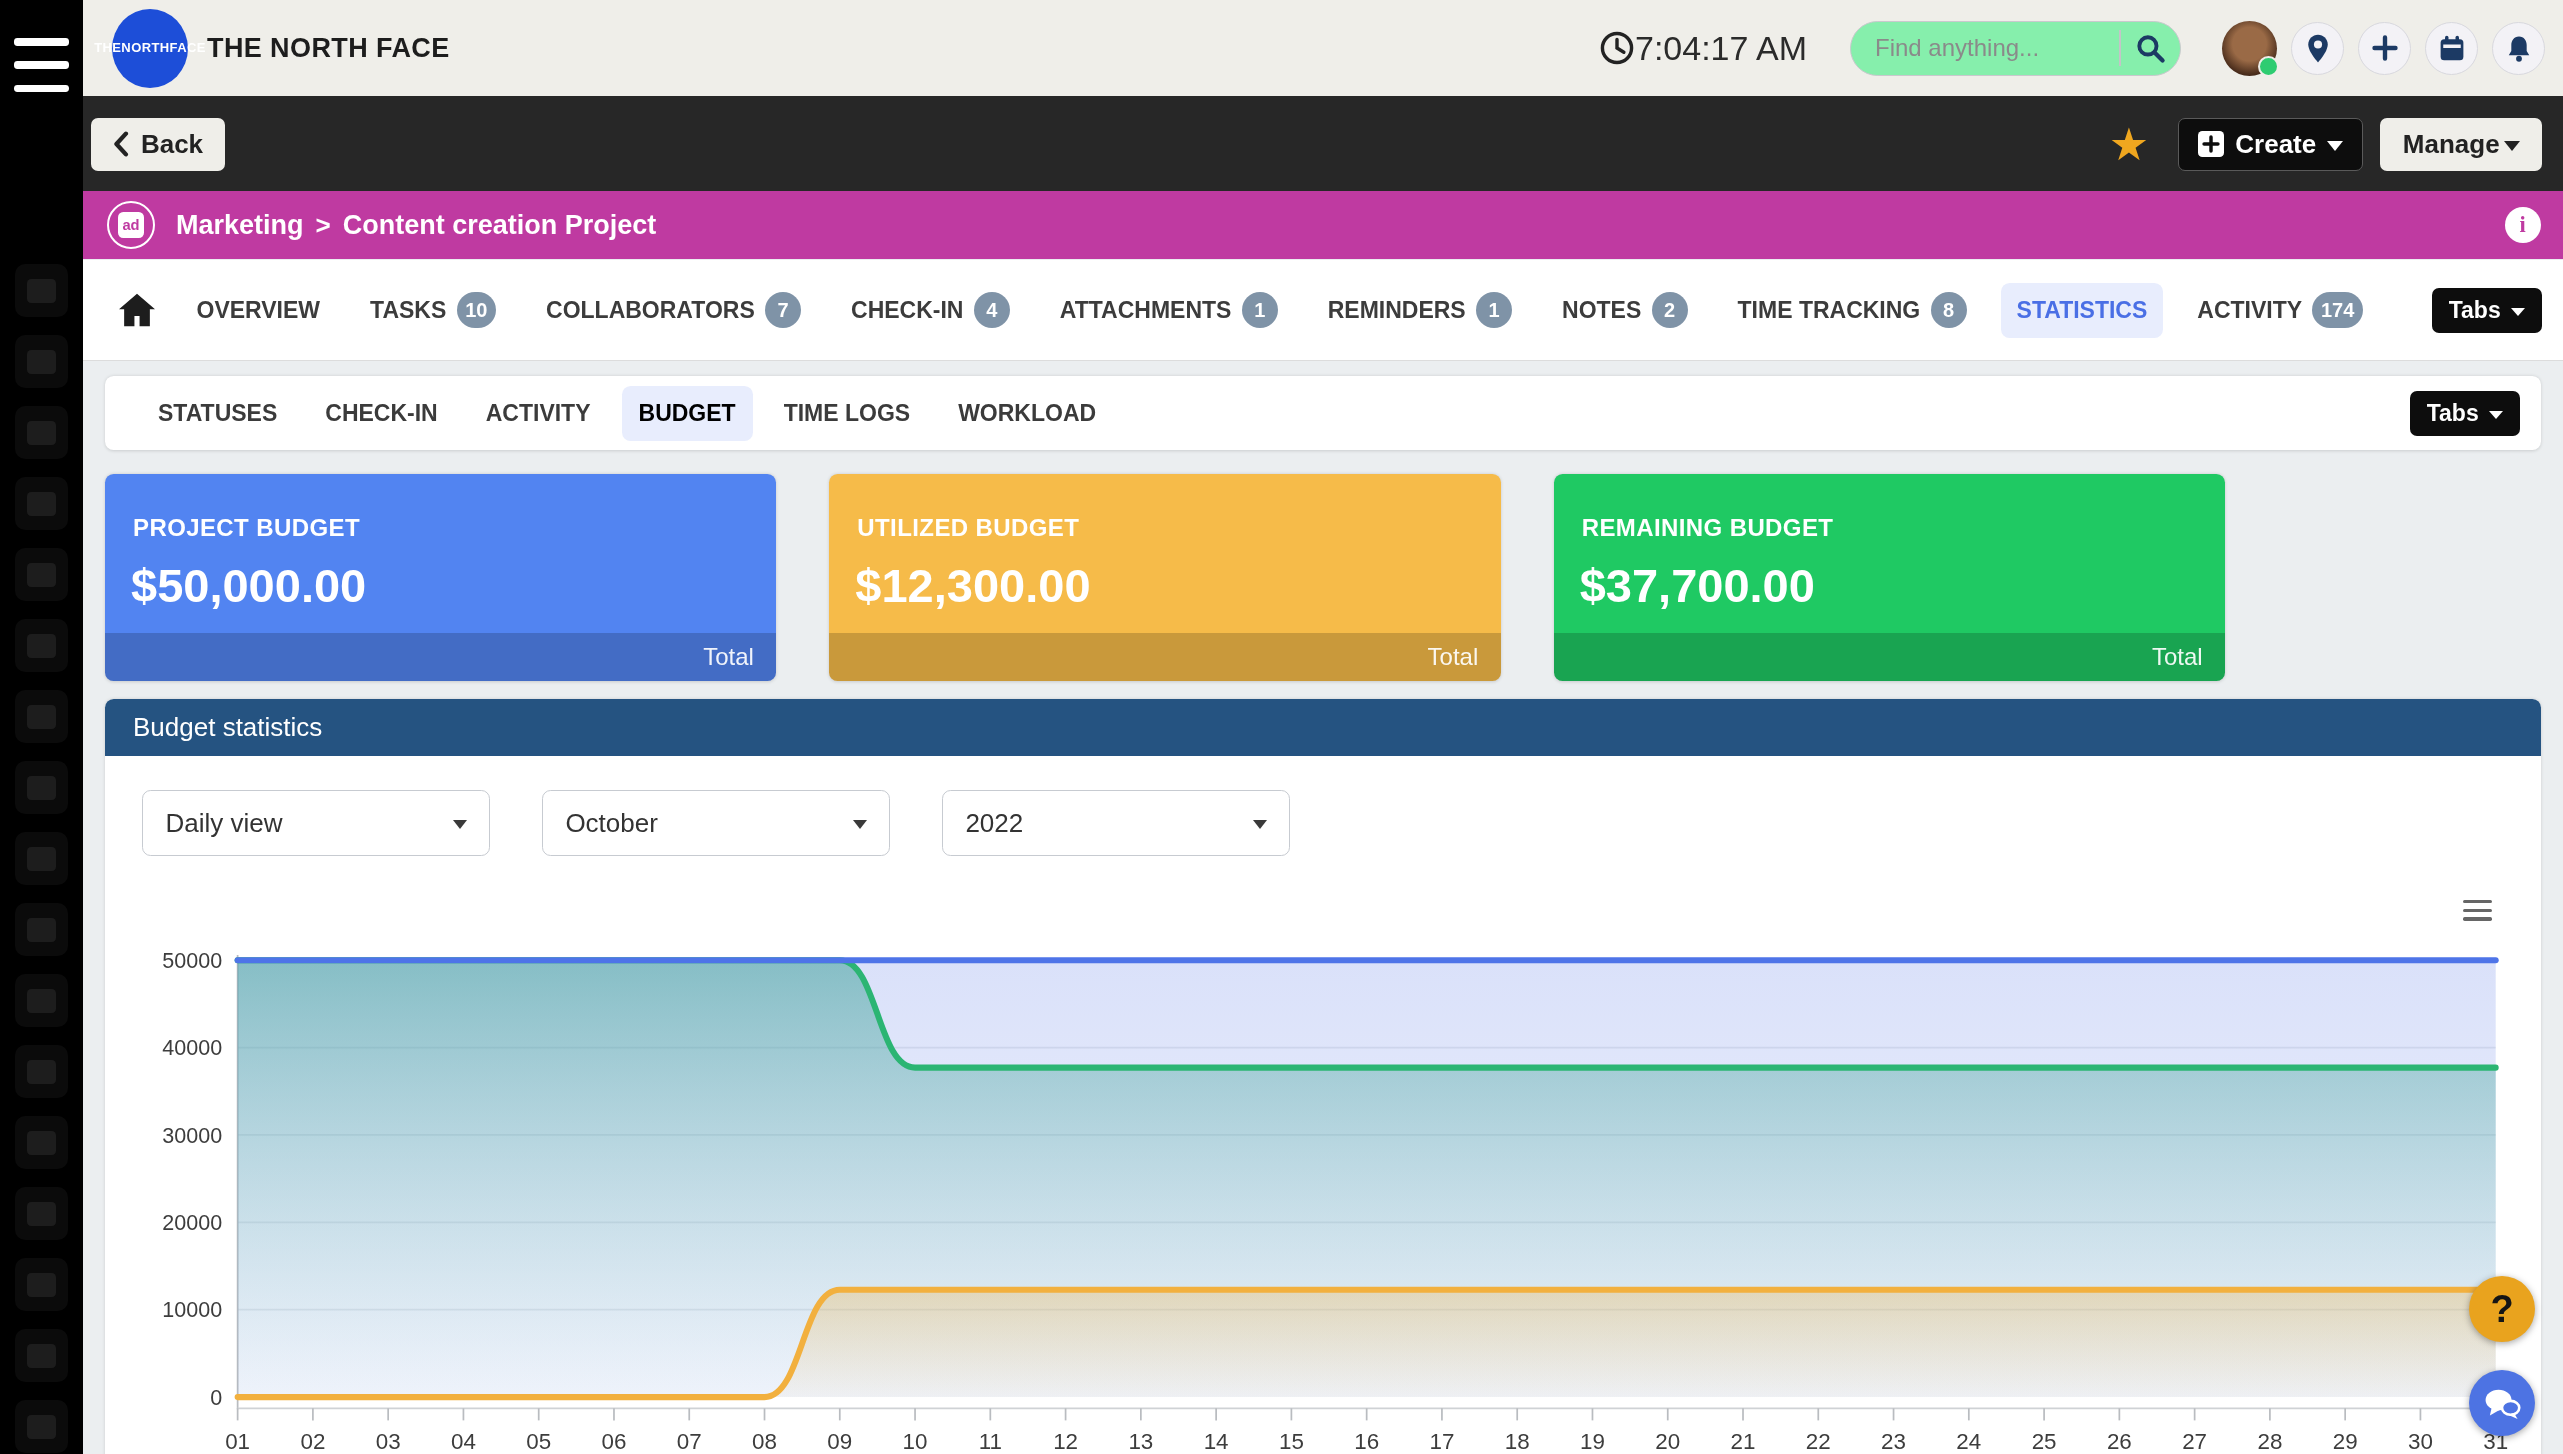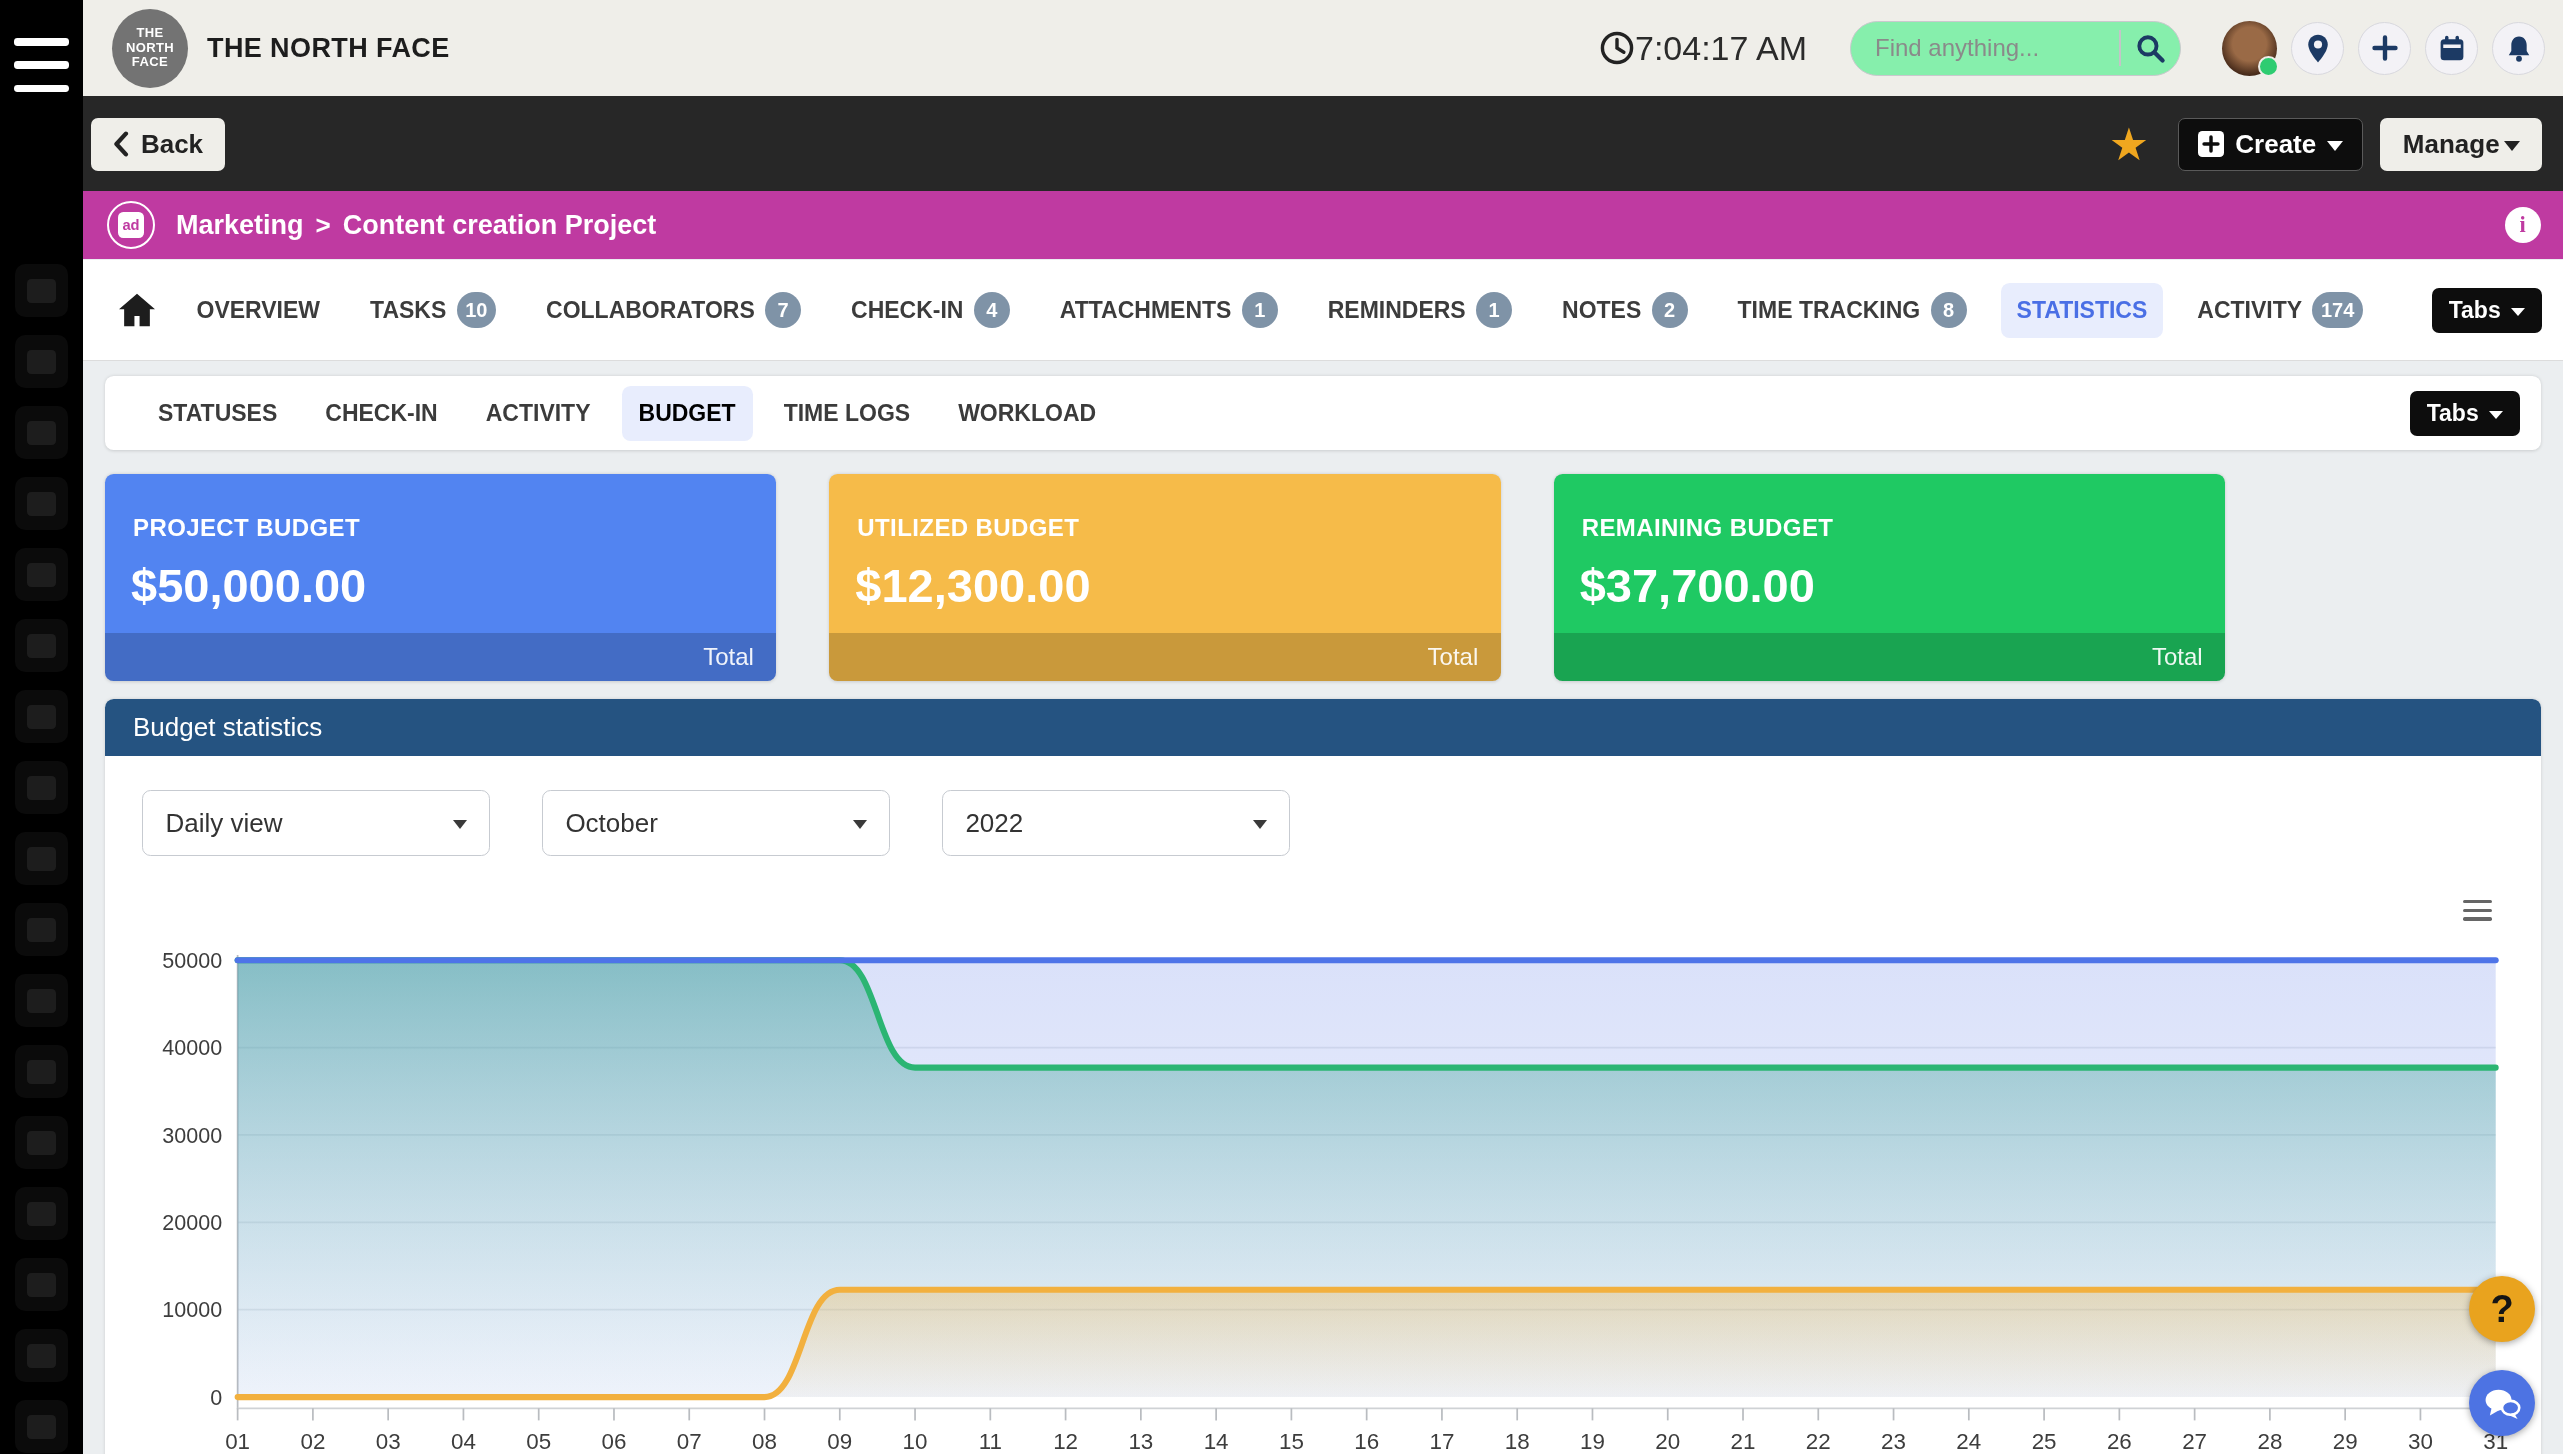--- a/index.html
+++ b/index.html
@@ -13,22 +13,22 @@
   
   .sidebar { position:absolute; left:0; top:0; width:83px; height:100%; background:#000; z-index:6; }
   .hamburger { position:absolute; left:14px; top:38px; width:55px; height:55px; cursor:pointer; }
   .hamburger span { display:block; width:55px; height:7.8px; background:#fff; border-radius:3.4px; margin-bottom:15.5px; }
   .side-items { position:absolute; top:255px; left:0; width:83px; }
   .side-item { width:83px; height:71px; display:grid; place-items:center; }
   .side-item .tile { width:53px; height:53px; background:#0b0b0b; border-radius:10.3px; display:grid; place-items:center; }
   .side-glyph { width:29px; height:24px; background:#1d1d1d; border-radius:4.3px; }
   
   .topbar { position:absolute; left:83px; top:0; right:0; height:96px; background:#efeee9; display:flex; align-items:center; z-index:5; }
-  .logo { width:76px; height:79px; margin-left:29px; background:#737373; border-radius:50%;
-          display:flex; flex-direction:column; align-items:center; justify-content:center; flex:none; }
+  .logo { width:76px; height:79px; margin-left:29px; background:#1d4ed8; border-radius:50%;
+          display:flex; flex-direction:row; align-items:center; justify-content:center; flex:none; }
   .logo span { color:#fff; font-weight:bold; font-size:13px; line-height:14.7px; letter-spacing:0.4px; }
   .brand-title { margin-left:19px; font-size:27px; font-weight:bold; color:#1d1d1d; letter-spacing:0.4px; }
   .clock-group { margin-left:auto; display:flex; align-items:center; gap:0; }
   .time { font-size:34px; color:#2b2b2b; }
   .search-pill { margin-left:43px; width:331px; height:55px; background:#86efac; border:1.7px solid #c9c9cd;
                  border-radius:28px; display:flex; align-items:center; overflow:hidden; }
   .search-pill input { flex:1; min-width:0; border:none; outline:none; background:transparent; font-size:24px;
                        color:#555; padding-left:24px; font-family:"Liberation Sans",sans-serif; }
   .search-pill input::placeholder { color:#8a8a8a; }
   .search-div { width:1.7px; height:36px; background:#c4c4c8; }

